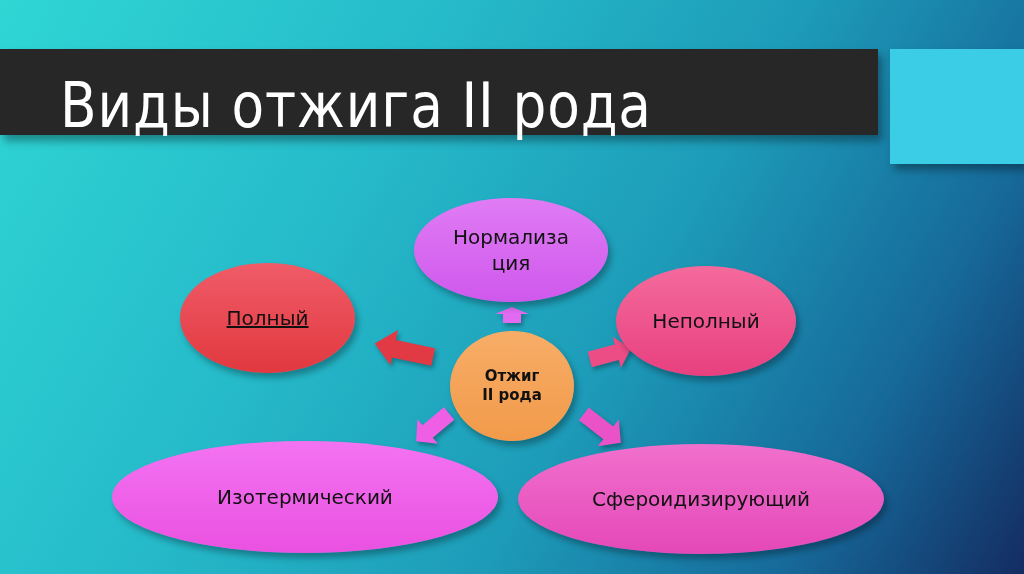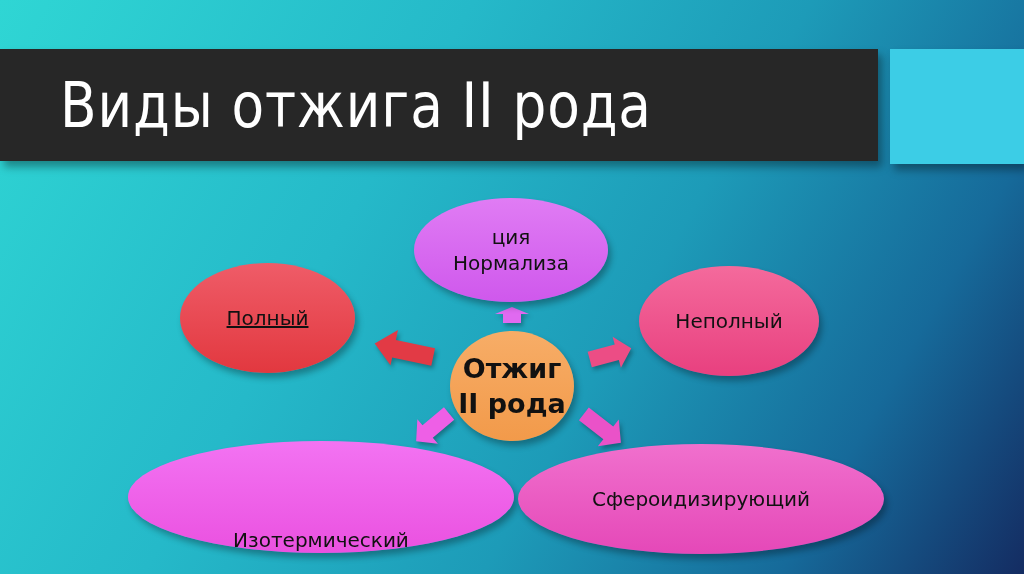--- a/index.html
+++ b/index.html
@@ -2,21 +2,21 @@
 <html><head>
 <meta charset="utf-8">
 <style>
   html, body { margin:0; padding:0; }
   body {
     width:1024px; height:574px; overflow:hidden; position:relative;
     font-family: "DejaVu Sans", sans-serif;
     background: linear-gradient(120deg, #2fd6d4 0%, #25b9c9 35%, #1d9bb8 60%, #166a9a 82%, #142c62 100%);
   }
   .title-bar {
-    position:absolute; left:0; top:49px; width:878px; height:112px;
+    position:absolute; left:0; top:49px; width:878px; height:86px;
     background:#272727;
     box-shadow: 4px 6px 8px rgba(0,0,0,0.35);
   }
   .title-text {
     position:absolute; left:60px; top:10px; height:94px; line-height:94px;
     color:#ffffff; font-size:62px; letter-spacing:1px;
     font-family: "DejaVu Sans", sans-serif;
     transform: scaleX(0.86); transform-origin:left center; white-space:nowrap;
   }
   .accent-box {
@@ -26,23 +26,23 @@
   }
   .node {
     position:absolute; border-radius:50%;
     display:flex; align-items:center; justify-content:center; text-align:center;
     color:#111; font-size:20px; line-height:1.3;
     box-shadow: 3px 5px 6px rgba(0,0,0,0.3);
   }
   .node span { display:block; }
   .n-norm   { left:414px; top:198px; width:194px; height:104px; background:linear-gradient(#e07cf4,#cf58ec); }
   .n-full   { left:180px; top:263px; width:175px; height:110px; background:linear-gradient(#ef5c68,#e2383f);text-decoration:underline; }
-  .n-part   { left:639px; top:266px; width:180px; height:110px; background:linear-gradient(#f46a9c,#e8407f);text-align:center; }
-  .n-center { left:450px; top:331px; width:124px; height:110px; background:linear-gradient(#f7ad67,#f29a4a); font-size:27px; font-weight:bold; }
-  .n-iso    { left:128px; top:441px; width:386px; height:112px; background:linear-gradient(#f373f2,#ea51e0);align-items:flex-end; }
+  .n-part   { left:616px; top:266px; width:180px; height:110px; background:linear-gradient(#f46a9c,#e8407f);text-align:center; }
+  .n-center { left:450px; top:331px; width:124px; height:110px; background:linear-gradient(#f7ad67,#f29a4a); font-size:15px; font-weight:bold; }
+  .n-iso    { left:112px; top:441px; width:386px; height:112px; background:linear-gradient(#f373f2,#ea51e0); }
   .n-spher  { left:518px; top:444px; width:366px; height:110px; background:linear-gradient(#f070cd,#e548b8); }
   .arrow { position:absolute; }
   .arrow svg { display:block; filter: drop-shadow(2px 3px 2px rgba(0,0,0,0.3)); }
 </style>
 </head>
 <body>
 
 <div class="title-bar">
   <div class="title-text">Виды отжига II рода</div>
 </div>
@@ -77,22 +77,22 @@
 <div class="arrow" style="left:575px; top:405px;">
   <svg width="54" height="46" viewBox="0 0 54 46">
     <g transform="rotate(38 27 23)">
       <polygon points="51,23 35,6 35,15 4,15 4,31 35,31 35,40" fill="#ea52c8"></polygon>
     </g>
   </svg>
 </div>
 
 <div class="node n-norm">
   <div>
+    <span>Нормализа</span>
     <span>ция</span>
-    <span>Нормализа</span>
   </div>
 </div>
 <div class="node n-full">
   <span>Полный</span>
 </div>
 <div class="node n-part">
   <span>Неполный</span>
 </div>
 <div class="node n-center">
   <div>

